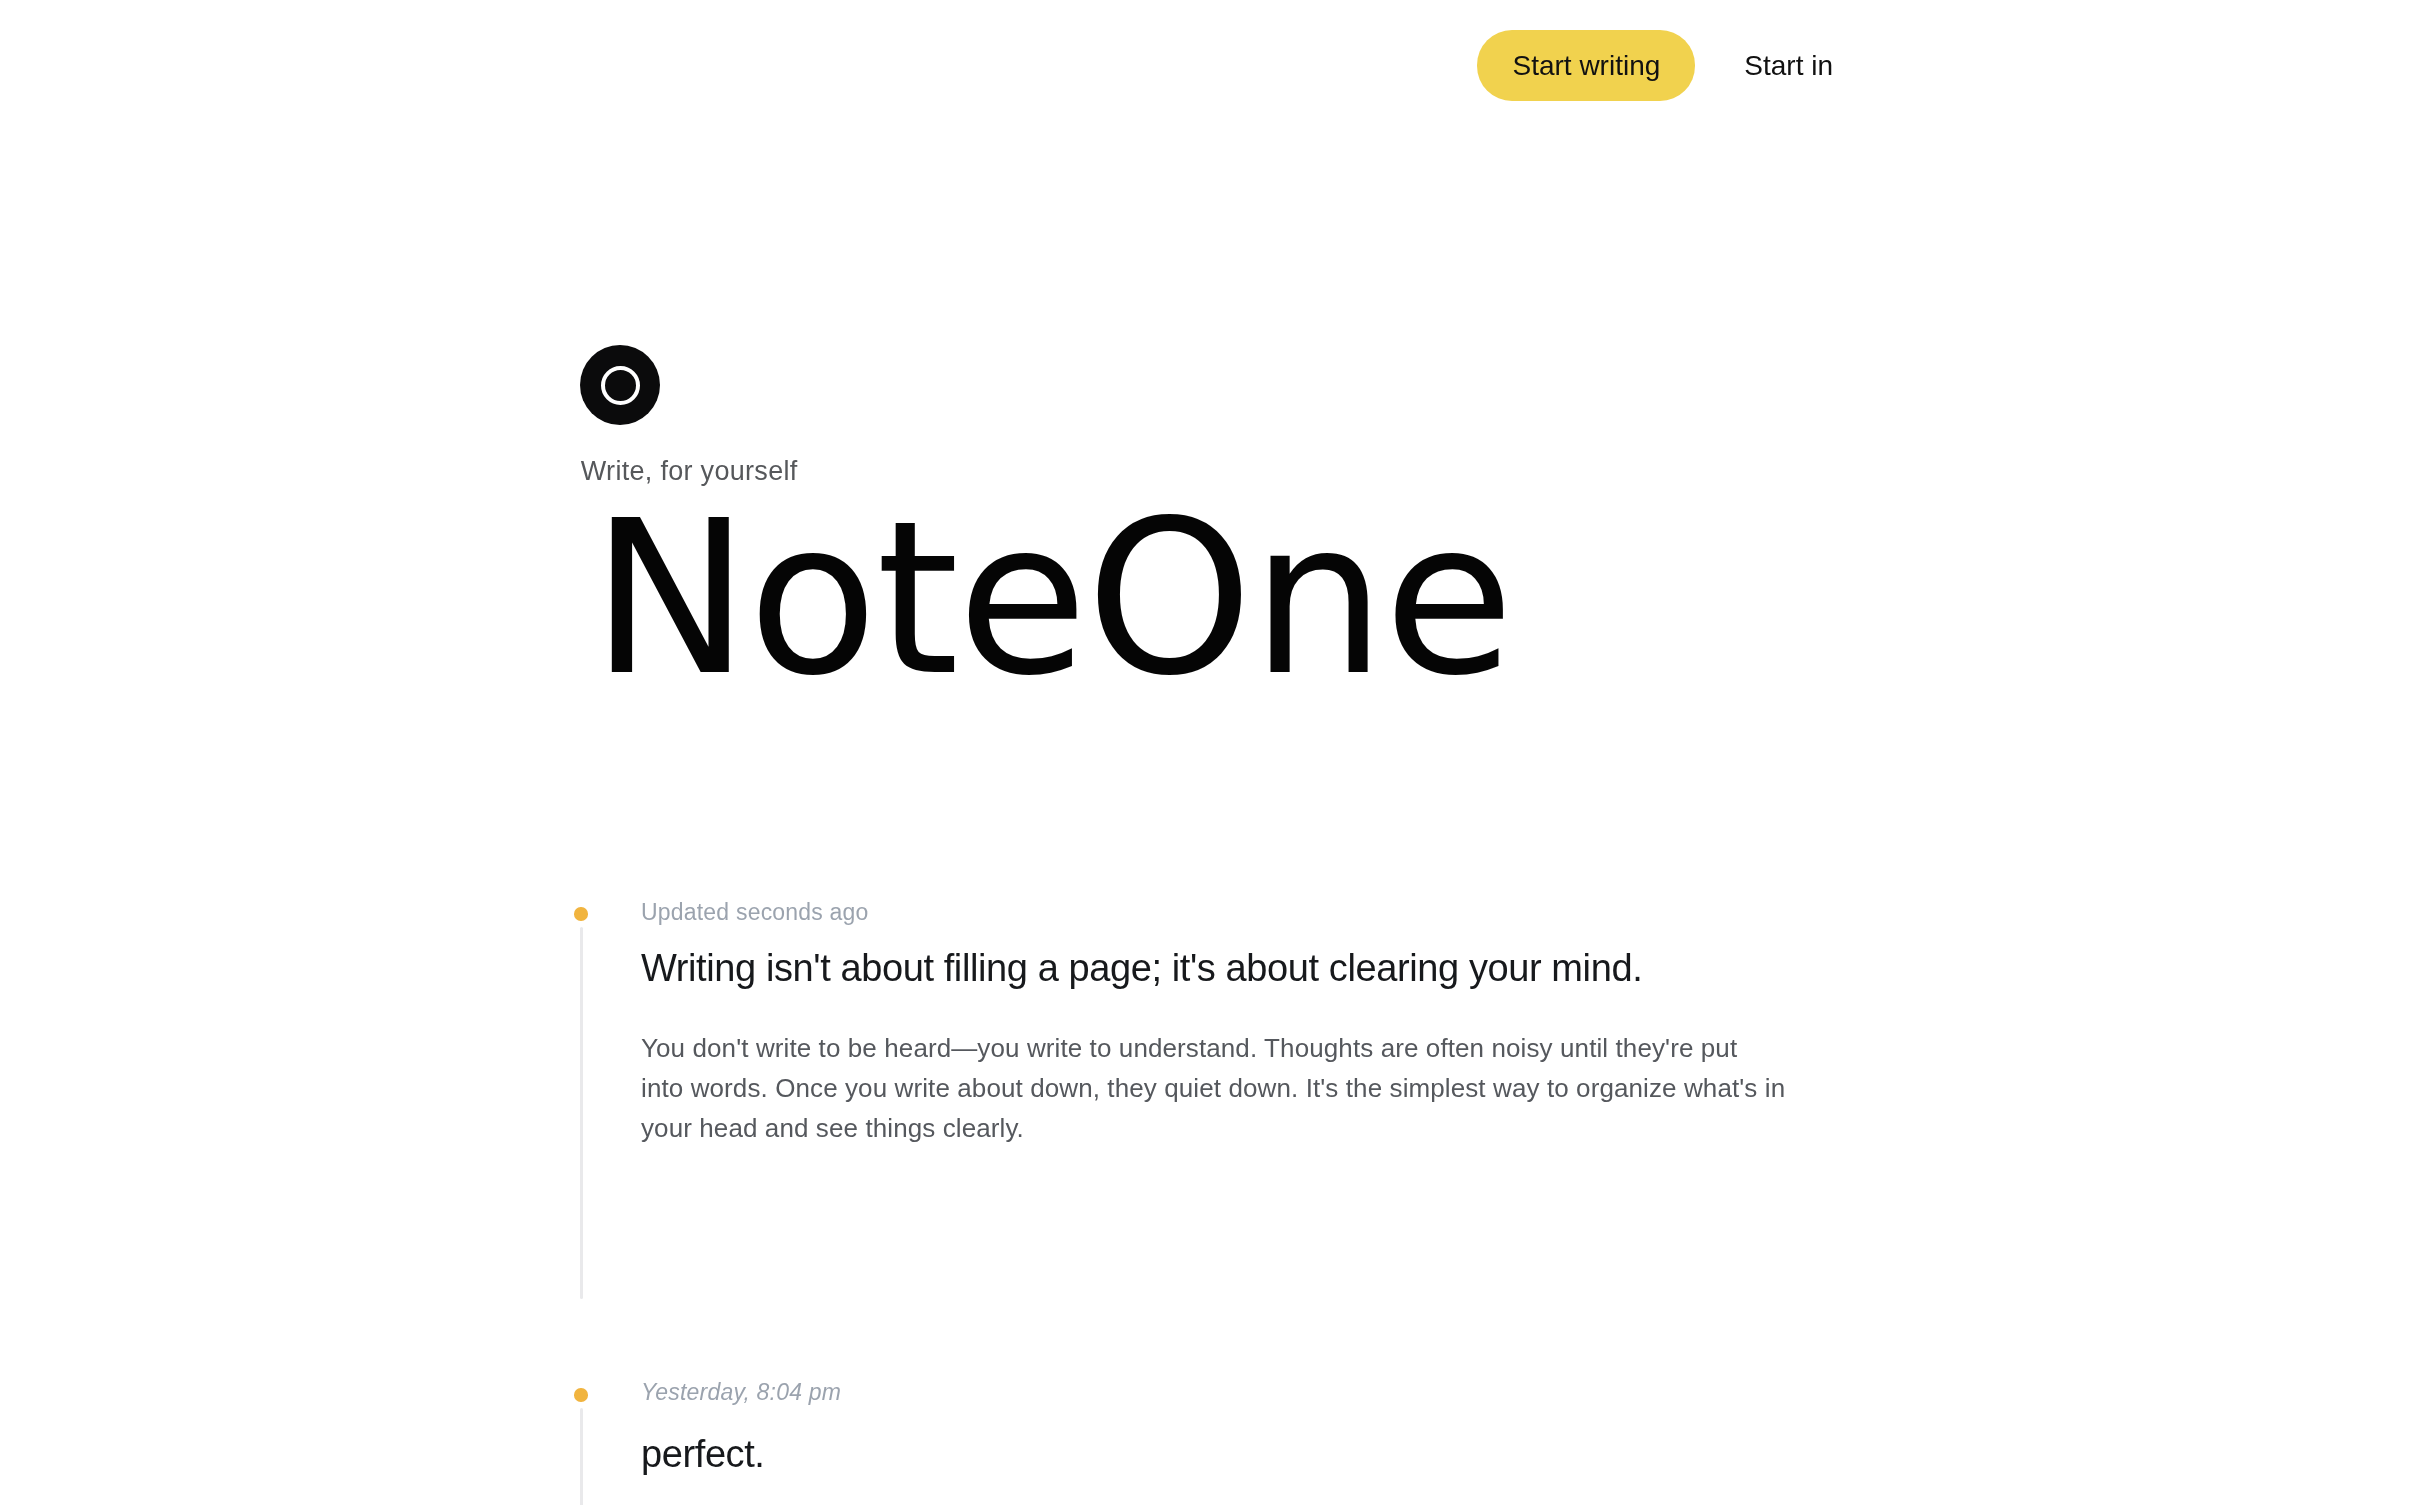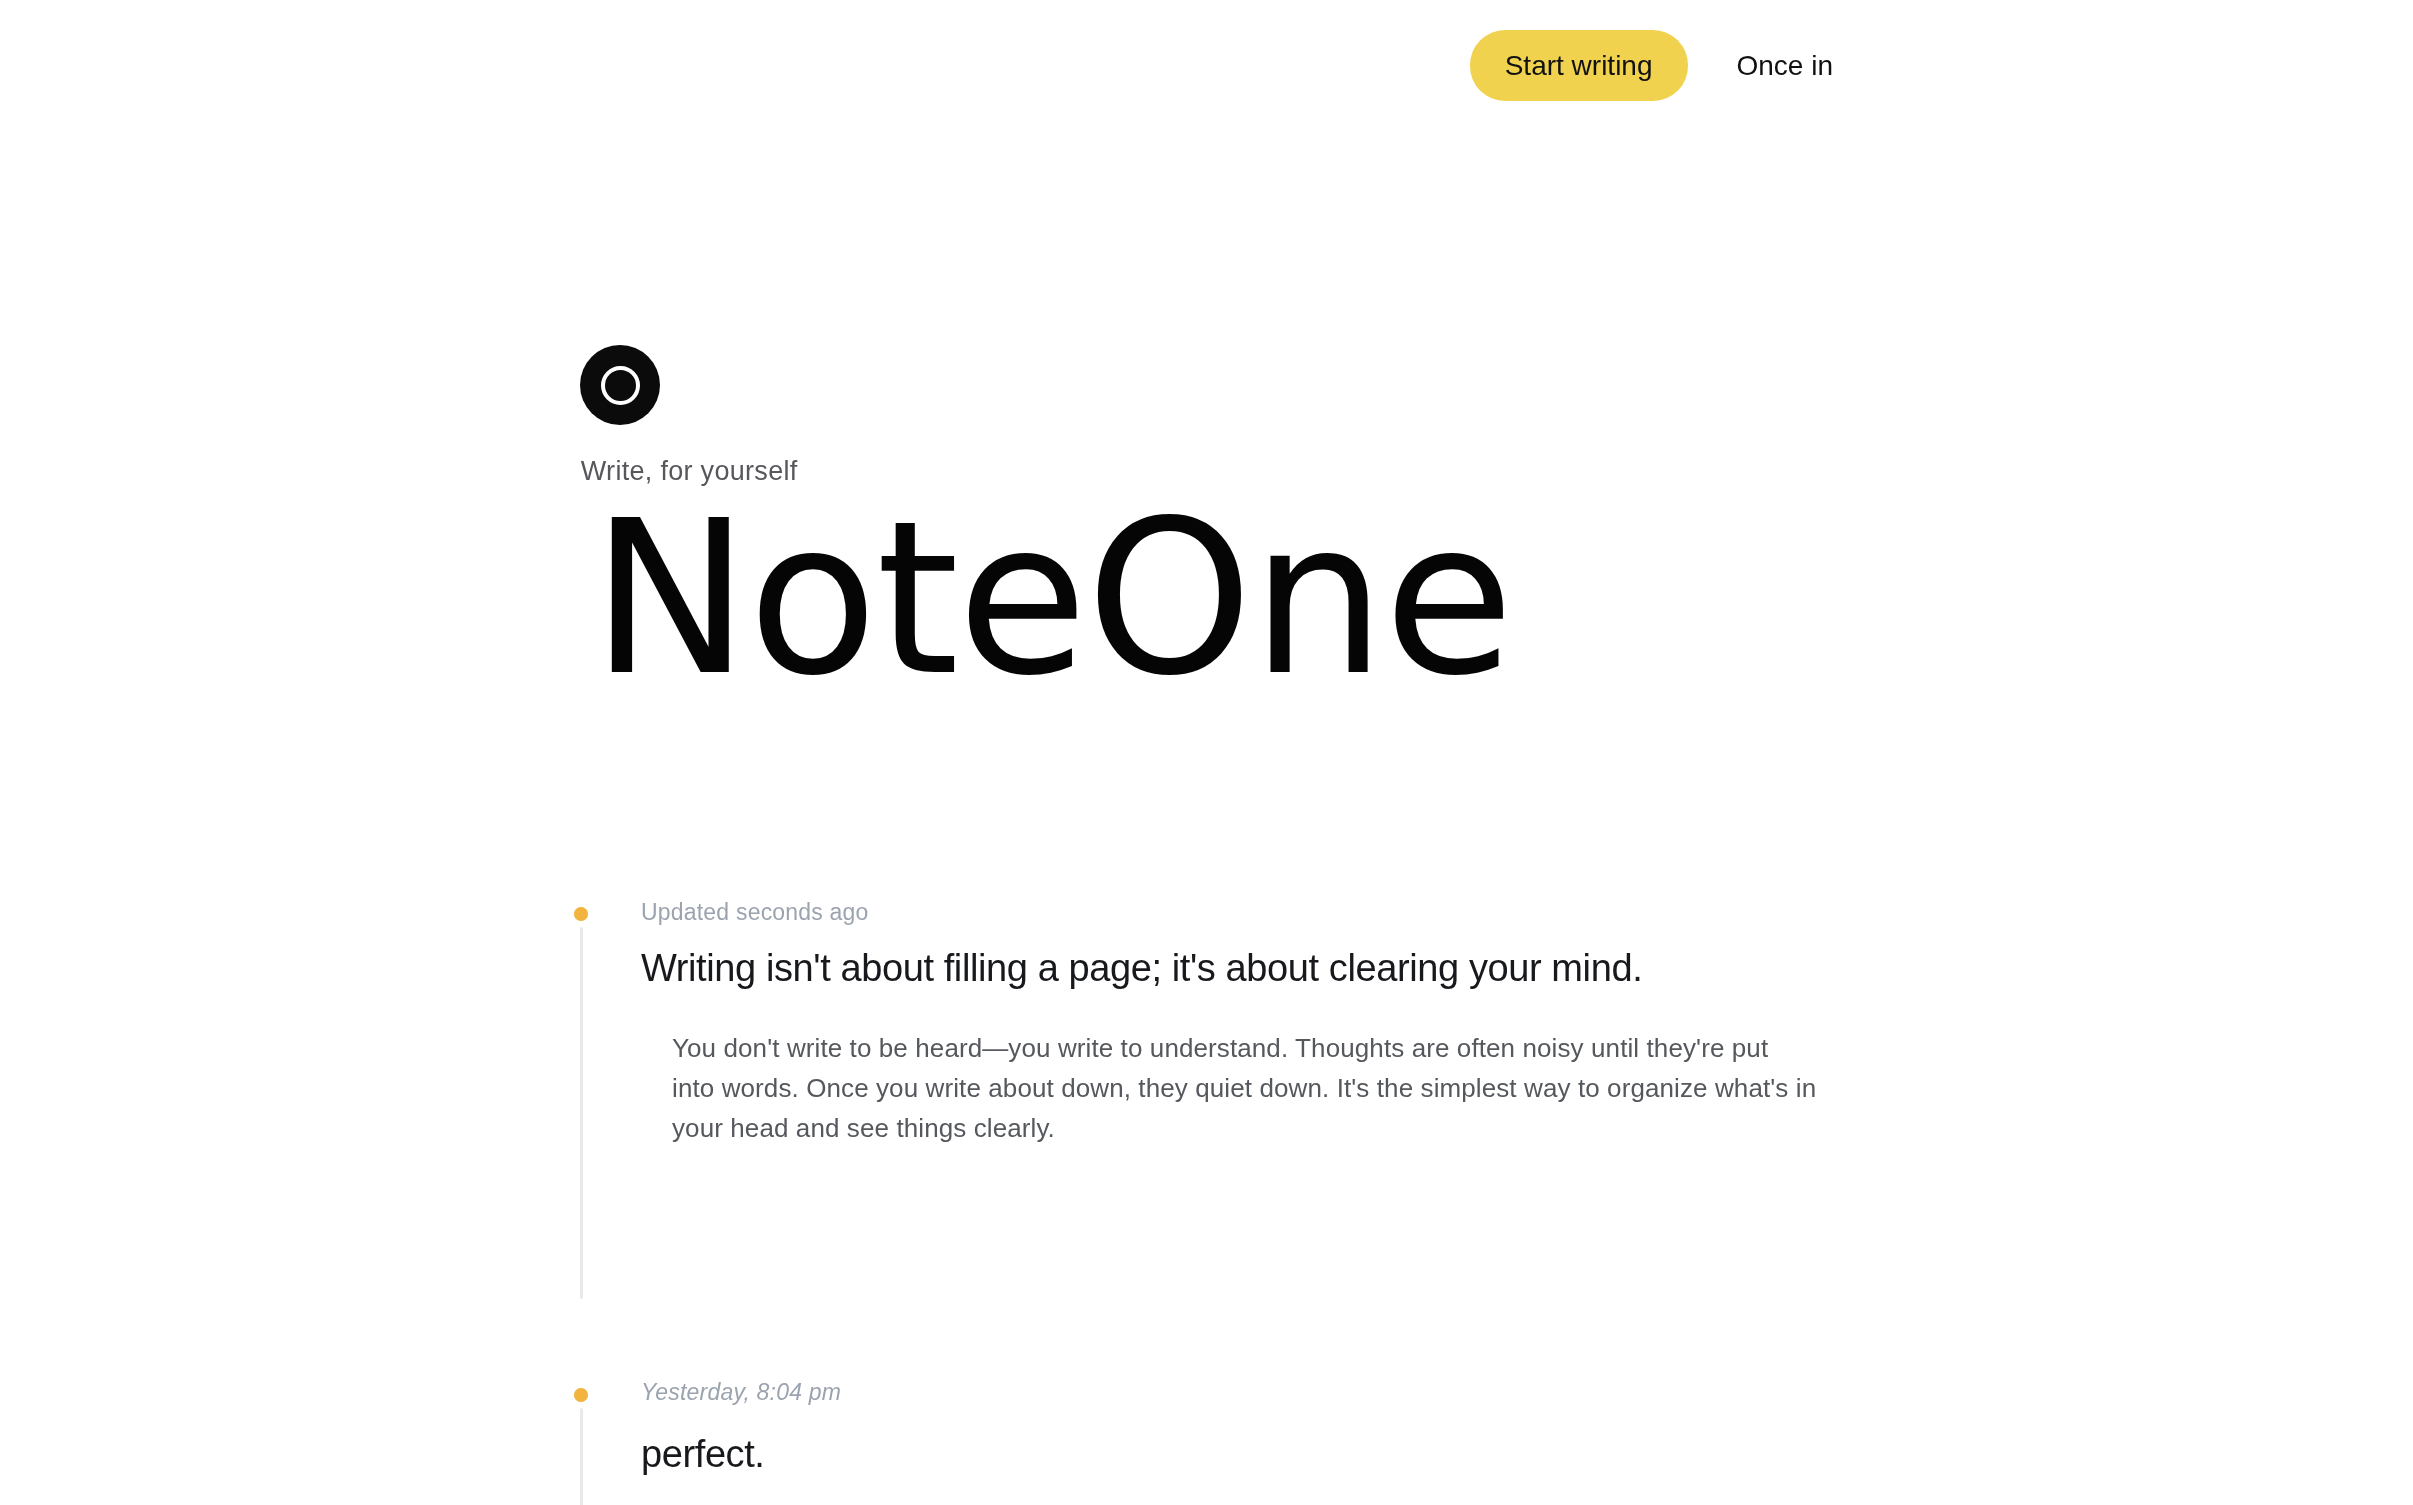--- a/index.html
+++ b/index.html
@@ -132,35 +132,35 @@
     font-size: 26px;
     line-height: 40px;
     color: var(--body_text);
     letter-spacing: 0.1px;
   }
   
   .e1 .entry-dot  { top: 907px; }
   .e1 .entry-line { top: 927px; height: 372px; }
   .e1 .entry-timestamp { top: 901px; }
   .e1 .entry-title { top: 942px; }
-  .e1 .entry-body  { top: 1028px; margin-left: 31px; }
+  .e1 .entry-body  { top: 1028px; }
   
   .e2 .entry-dot  { top: 1388px; }
   .e2 .entry-line { top: 1408px; height: 101px; }
   .e2 .entry-timestamp { top: 1381px; font-style: italic; }
   .e2 .entry-title { top: 1428px; }
 </style>
 </head>
 <body>
 
 <div class="content">
 
   <div class="header">
     <button class="btn-start">Start writing</button>
-    <a class="link-signin">Once in</a>
+    <a class="link-signin">Start in</a>
   </div>
 
   <div class="logo">
     <div class="logo-ring"></div>
   </div>
 
   <div class="tagline">Write, for yourself</div>
 
   <h1 class="app-title">NoteOne</h1>
 

